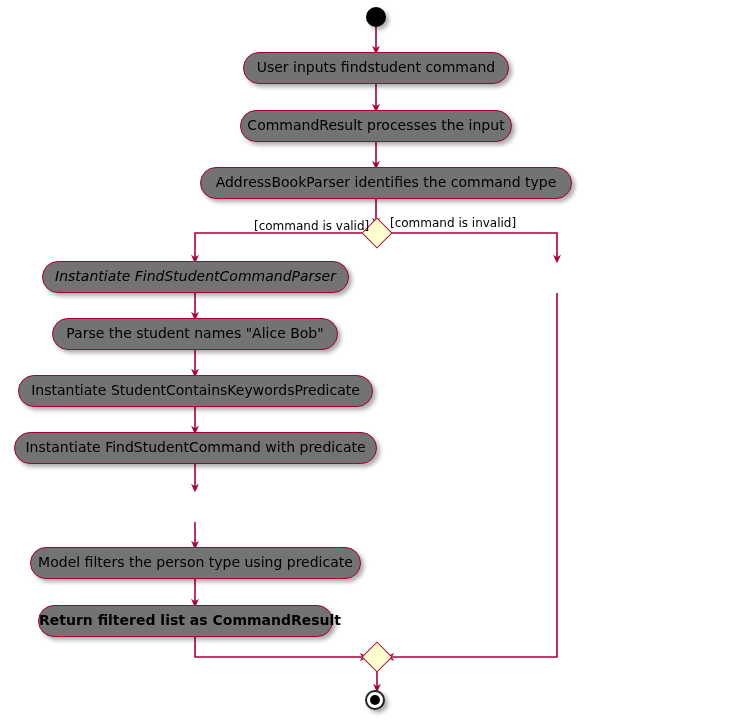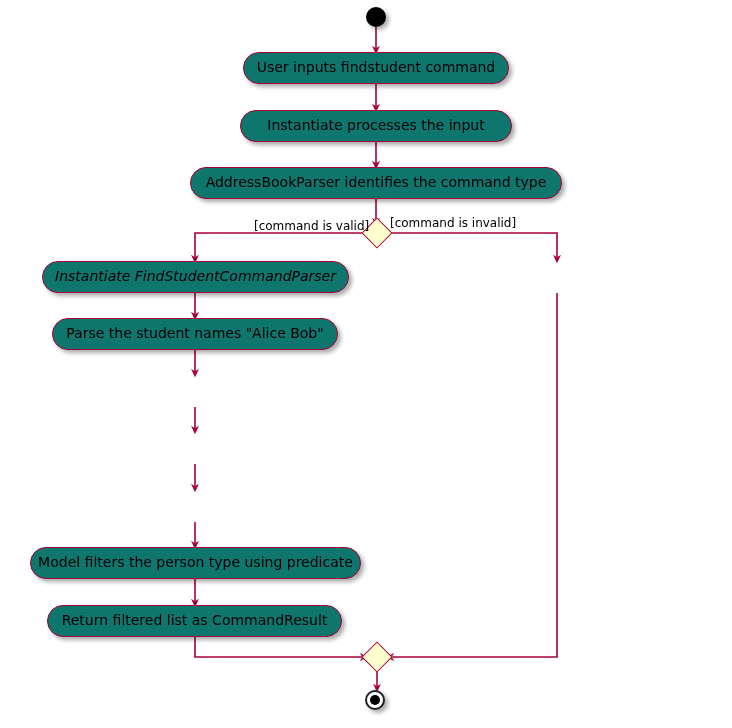--- a/index.html
+++ b/index.html
@@ -21,21 +21,21 @@
   #edge-layer {
     position: absolute;
     left: 0;
     top: 0;
     width: 732px;
     height: 728px;
   }
   .node {
     position: absolute;
     box-sizing: border-box;
-    background: #0f766e;
+    background: #737373;
     border: 1.5px solid #A80036;
     border-radius: 16px;
     height: 32px;
     line-height: 29px;
     text-align: center;
     white-space: nowrap;
     color: #000000;
     font-size: 14px;
     font-family: "DejaVu Sans", sans-serif;
     box-shadow: 3px 3px 4px rgba(0,0,0,0.33);
@@ -128,39 +128,41 @@
       <path d="M 557 293 L 557 657 L 390 657" marker-end="url(#arrowhead)"></path>
 
       <line x1="377" y1="668" x2="377" y2="688" marker-end="url(#arrowhead)"></line>
     </g>
   </svg>
 
   <div class="start-node" style="left:366px; top:7px;"></div>
 
   <div class="node" style="left:243px; top:52px; width:266px;">User inputs findstudent command</div>
 
-  <div class="node" style="left:240px; top:110px; width:272px;">Instantiate processes the input</div>
+  <div class="node" style="left:240px; top:110px; width:272px;">CommandResult processes the input</div>
 
-  <div class="node" style="left:190px; top:167px; width:372px;">AddressBookParser identifies the command type</div>
+  <div class="node" style="left:200px; top:167px; width:372px;">AddressBookParser identifies the command type</div>
 
   <div class="diamond" style="left:366px; top:222px;"></div>
 
   <div class="branch-label" style="left:254px; top:219px;">[command is valid]</div>
 
   <div class="branch-label" style="left:390px; top:216px;">[command is invalid]</div>
 
   <div class="node" style="left:42px; top:261px; width:307px;font-style:italic;">Instantiate FindStudentCommandParser</div>
 
   <div class="node" style="left:52px; top:318px; width:286px;">Parse the student names "Alice Bob"</div>
 
+  <div class="node" style="left:18px; top:375px; width:355px;">Instantiate StudentContainsKeywordsPredicate</div>
 
+  <div class="node" style="left:14px; top:432px; width:363px;">Instantiate FindStudentCommand with predicate</div>
 
 
   <div class="node" style="left:30px; top:547px; width:331px;">Model filters the person type using predicate</div>
 
-  <div class="node" style="left:47px; top:605px; width:295px;">Return filtered list as CommandResult</div>
+  <div class="node" style="left:38px; top:605px; width:295px;font-weight:bold;">Return filtered list as CommandResult</div>
 
 
   <div class="diamond" style="left:366px; top:646px;"></div>
 
   <div class="end-node" style="left:365px; top:690px;"></div>
 
 </div>
 
 </body></html>

